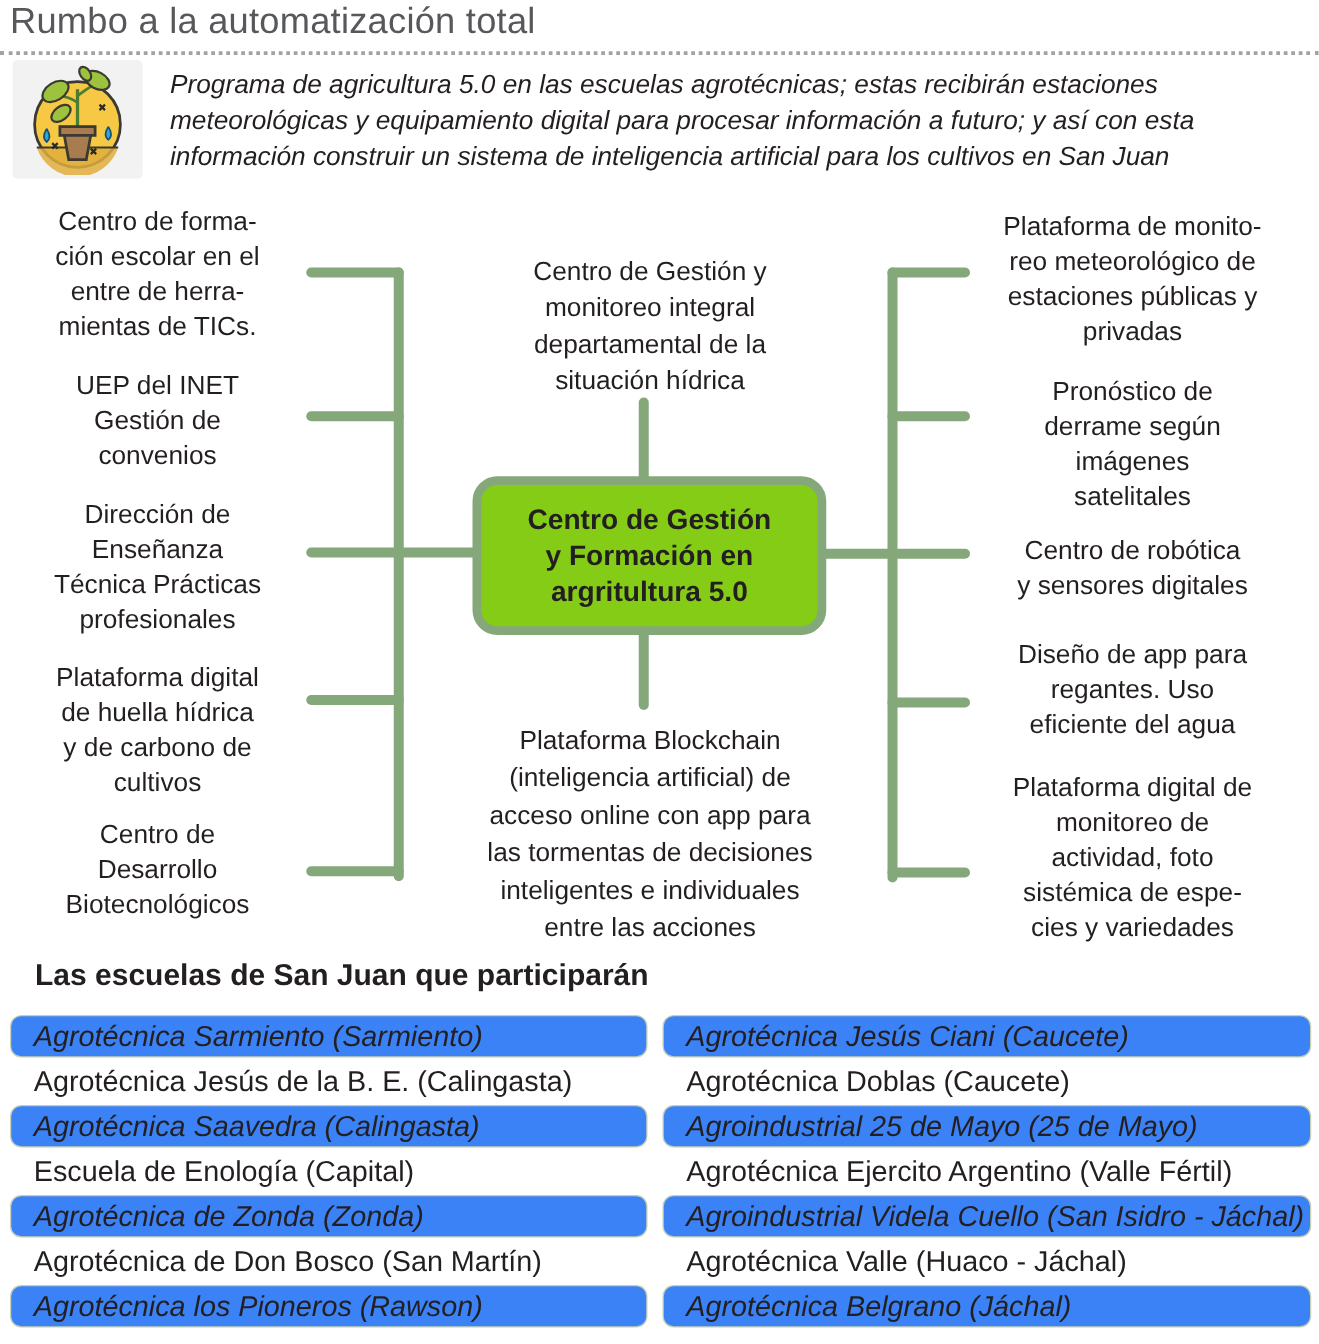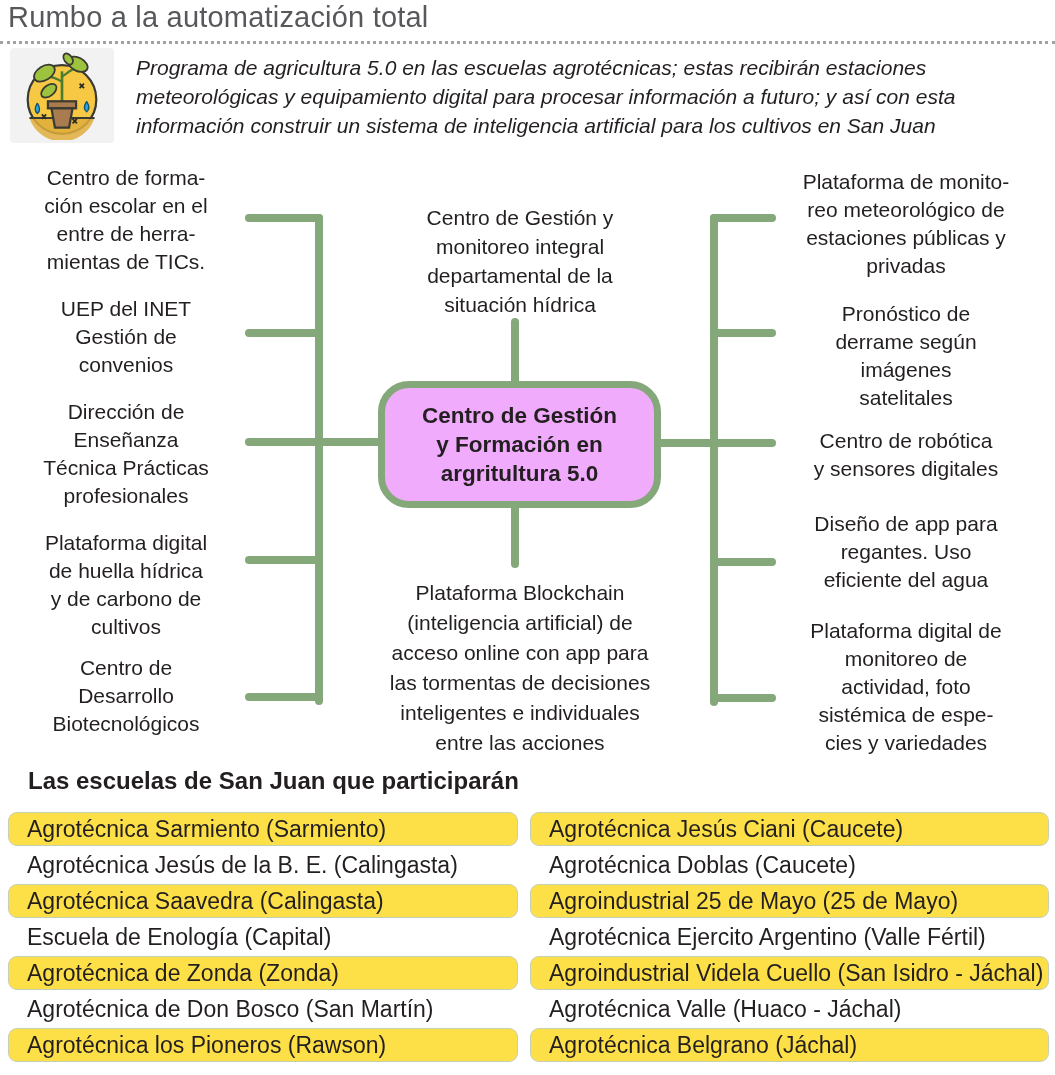--- a/index.html
+++ b/index.html
@@ -13,28 +13,28 @@
   .intro{position:absolute;left:136px;top:53px;width:915px;font-size:21px;font-style:italic;line-height:29px;white-space:pre-line;}
 
   .branch{position:absolute;text-align:center;font-size:21px;line-height:28px;white-space:pre-line;}
   .b-left{left:0;width:252px;}
   .b-right{left:757px;width:298px;}
   .b-top{left:370px;width:300px;top:203px;line-height:29px;}
   .b-bottom{left:330px;width:380px;top:578px;line-height:30px;}
 
   .line{position:absolute;background:#85a87b;border-radius:4px;}
 
-  .center-box{position:absolute;left:378px;top:381px;width:269px;height:113px;background:#f0abfc;border:7px solid #85a87b;border-radius:31px;display:flex;align-items:center;justify-content:center;text-align:center;font-weight:bold;font-size:22.5px;line-height:29px;white-space:pre-line;}
+  .center-box{position:absolute;left:378px;top:381px;width:269px;height:113px;background:#84cc16;border:7px solid #85a87b;border-radius:20px;display:flex;align-items:center;justify-content:center;text-align:center;font-weight:bold;font-size:22.5px;line-height:29px;white-space:pre-line;}
 
   .schools-heading{position:absolute;left:28px;top:767px;font-size:24px;font-weight:bold;}
   .col{position:absolute;top:812px;display:flex;flex-direction:column;}
   .col-left{left:8px;width:510px;}
   .col-right{left:530px;width:519px;}
   .row{height:34px;margin-bottom:2px;display:flex;align-items:center;padding-left:18px;font-size:23px;border:1px solid transparent;border-radius:9px;box-sizing:border-box;}
-  .row.hl{background:#fde047;border-color:#c6d0b3;}
+  .row.hl{background:#3b82f6;border-color:#c6d0b3;font-style:italic;}
 </style>
 </head>
 <body>
 
 <div class="canvas">
 
   <div class="title">Rumbo a la automatización total</div>
   <div class="divider"></div>
 
   <div class="icon-box">

